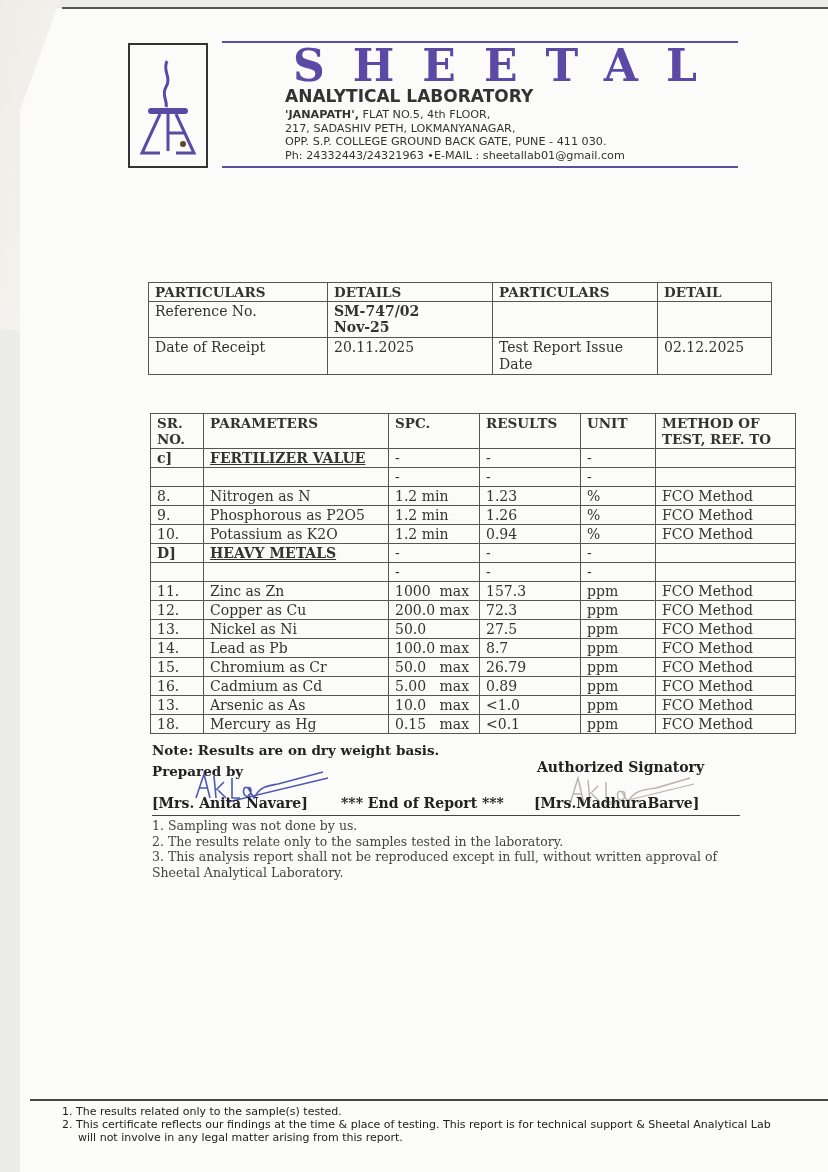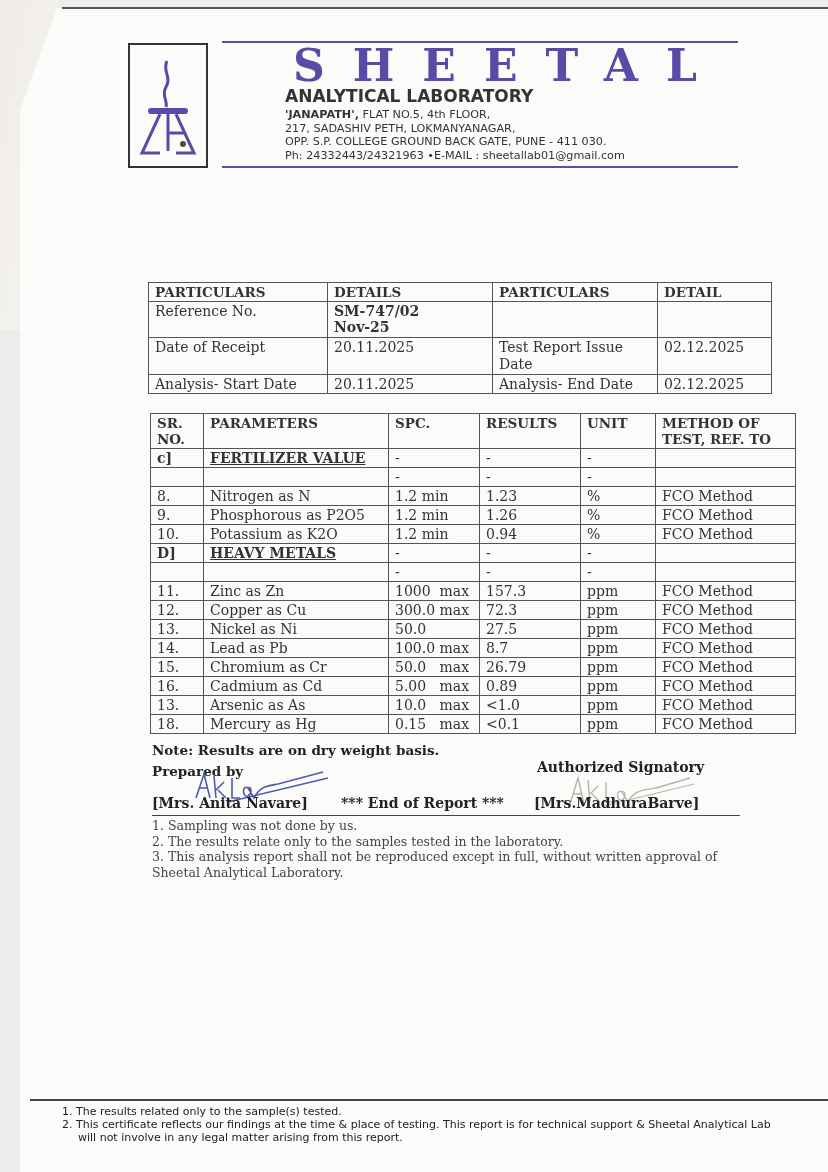--- a/index.html
+++ b/index.html
@@ -74,26 +74,20 @@
 Nov-25</td>
     <td></td>
     <td></td>
   </tr>
   <tr style="height:36px">
     <td>Date of Receipt</td>
     <td>20.11.2025</td>
     <td style="line-height:17px">Test Report Issue Date</td>
     <td>02.12.2025</td>
   </tr>
-  <tr>
-    <td>Analysis- Start Date</td>
-    <td>20.11.2025</td>
-    <td>Analysis- End Date</td>
-    <td>02.12.2025</td>
-  </tr>
 </tbody>
   </table>
 
 <table class="t2">
   <tbody>
       <tr>
     <th style="width:40px">SR. NO.</th>
     <th style="width:172px">PARAMETERS</th>
     <th style="width:78px">SPC.</th>
     <th style="width:88px">RESULTS</th>
@@ -160,21 +154,21 @@
     <td>11.</td>
     <td>Zinc as Zn</td>
     <td style="white-space:pre">1000  max</td>
     <td>157.3</td>
     <td>ppm</td>
     <td>FCO Method</td>
   </tr>
   <tr>
     <td>12.</td>
     <td>Copper as Cu</td>
-    <td style="white-space:pre">300.0 max</td>
+    <td style="white-space:pre">200.0 max</td>
     <td>72.3</td>
     <td>ppm</td>
     <td>FCO Method</td>
   </tr>
   <tr>
     <td>13.</td>
     <td>Nickel as Ni</td>
     <td style="white-space:pre">50.0</td>
     <td>27.5</td>
     <td>ppm</td>

